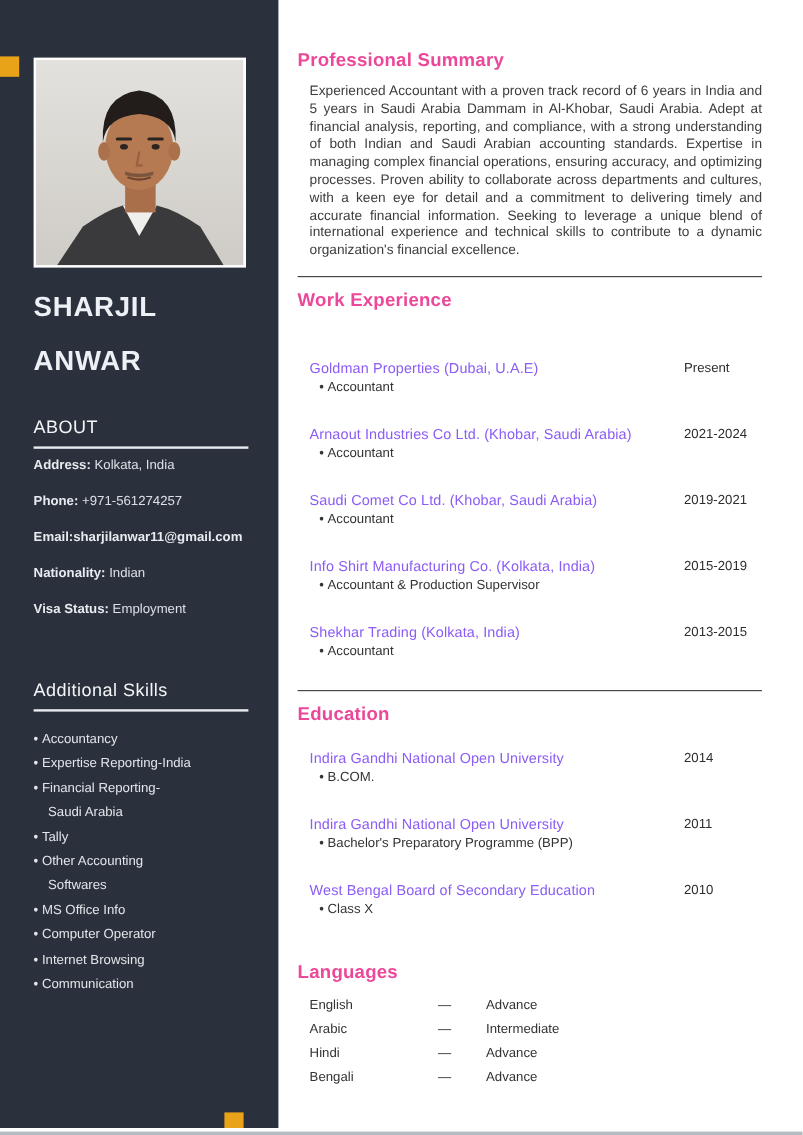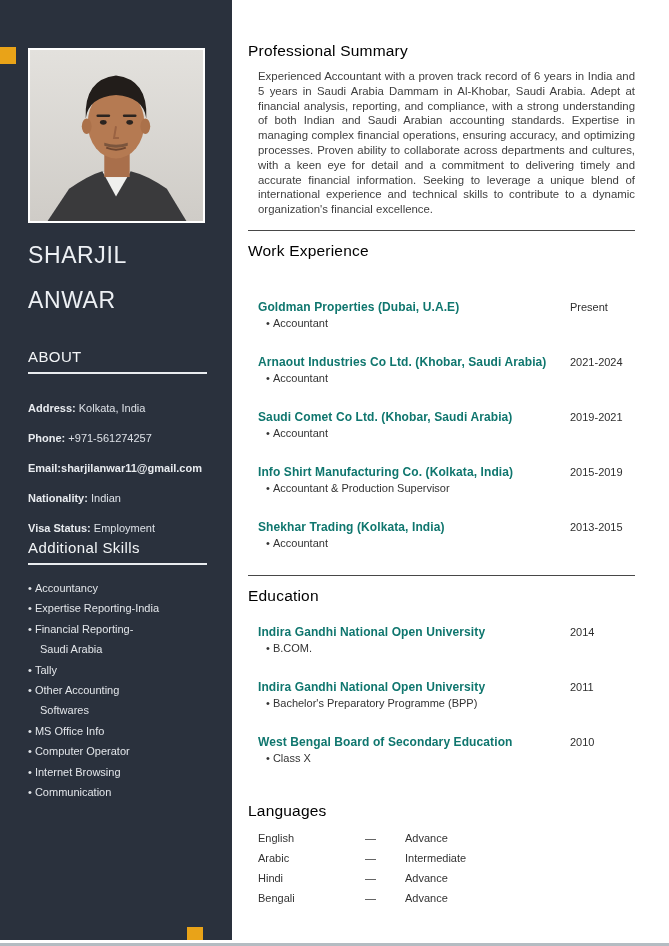--- a/index.html
+++ b/index.html
@@ -8,50 +8,50 @@
 
   
   .sidebar { position:absolute; left:0; top:0; width:232px; height:940px; background:#2A313D; }
   .accent-top { position:absolute; left:0; top:47px; width:16px; height:17px; background:#E9A318; }
   .accent-bottom { position:absolute; left:187px; bottom:0; width:16px; height:13px; background:#E9A318; }
 
   .photo-frame { position:absolute; left:28px; top:48px; width:177px; height:175px; background:#ffffff; padding:2px; }
   .photo-frame svg { display:block; width:100%; height:100%; }
 
   .name { position:absolute; left:28px; top:233px; color:#EDF0F4; font-size:23px; font-weight:400; letter-spacing:0.6px; line-height:45px; }
-  .name span { display:block; }
+  .name span { display:block;font-weight:bold; }
 
   .side-section { position:absolute; left:28px; width:179px; color:#DFE3E8; }
   .side-section h2 { font-size:15px; font-weight:400; color:#F3F5F7; letter-spacing:0.4px; padding-bottom:7px; border-bottom:2px solid #E9ECEF; }
   .about { top:348px; }
   .about-item { font-size:11px; margin-bottom:17px; line-height:13px; }
   .about-item .lbl { font-weight:700; color:#E8EBEF; }
   .about-item .val { font-weight:400; color:#DCE0E6; }
   .about-item.email .val { font-weight:700; color:#E8EBEF; }
-  .about-list { margin-top:28px; }
-
-  .skills { top:539px; }
+  .about-list { margin-top:8px; }
+
+  .skills { top:567px; }
   .skills ul { list-style:none; margin-top:13px; }
   .skills li { font-size:11px; line-height:20.4px; color:#E2E5E9; padding-left:12px; text-indent:-12px; white-space:pre-line; }
   .skills li::before { content:"\2022\00a0"; color:#E2E5E9; }
 
   
   .main { position:absolute; left:232px; top:0; width:437px; height:946px; padding:42px 34px 0 16px; }
-  .main h2 { font-size:15.5px; font-weight:400; color:#000000; letter-spacing:0.2px; }
+  .main h2 { font-size:15.5px; font-weight:700; color:#ec4899; letter-spacing:0.2px; }
   .summary p { margin:9px 0 0 10px; width:377px; font-size:11.4px; line-height:14.8px; color:#3E3E3E; text-align:justify; }
   .rule { border:none; border-top:1.6px solid #484848; width:387px; margin-top:13px; }
   .rule-2 { margin-top:15px; }
   .main section.block { margin-top:11px; }
 
   .entries { margin-left:10px; }
   .entries.work { margin-top:40px; }
   .entries.edu { margin-top:20px; }
   .entry { display:flex; margin-bottom:26px; }
   .entry-left { flex:1; }
-  .entry-title { font-size:12px; font-weight:700; color:#0f766e; letter-spacing:0.1px; }
+  .entry-title { font-size:12px; font-weight:400; color:#8b5cf6; letter-spacing:0.1px; }
   .entry-sub { margin-top:3px; padding-left:8px; font-size:11px; color:#333333; }
   .entry-sub::before { content:"\2022\00a0"; font-size:11px; color:#333333; }
   .entry-date { width:65px; flex:none; font-size:11px; color:#2E2E2E; padding-top:1px; }
 
   .languages { margin-top:38px; }
   .lang-rows { margin:8px 0 0 10px; }
   .lang-row { display:flex; font-size:11px; color:#333333; line-height:20px; }
   .lang-name { width:107px; }
   .lang-dash { width:40px; }
   .lang-level { flex:1; }

